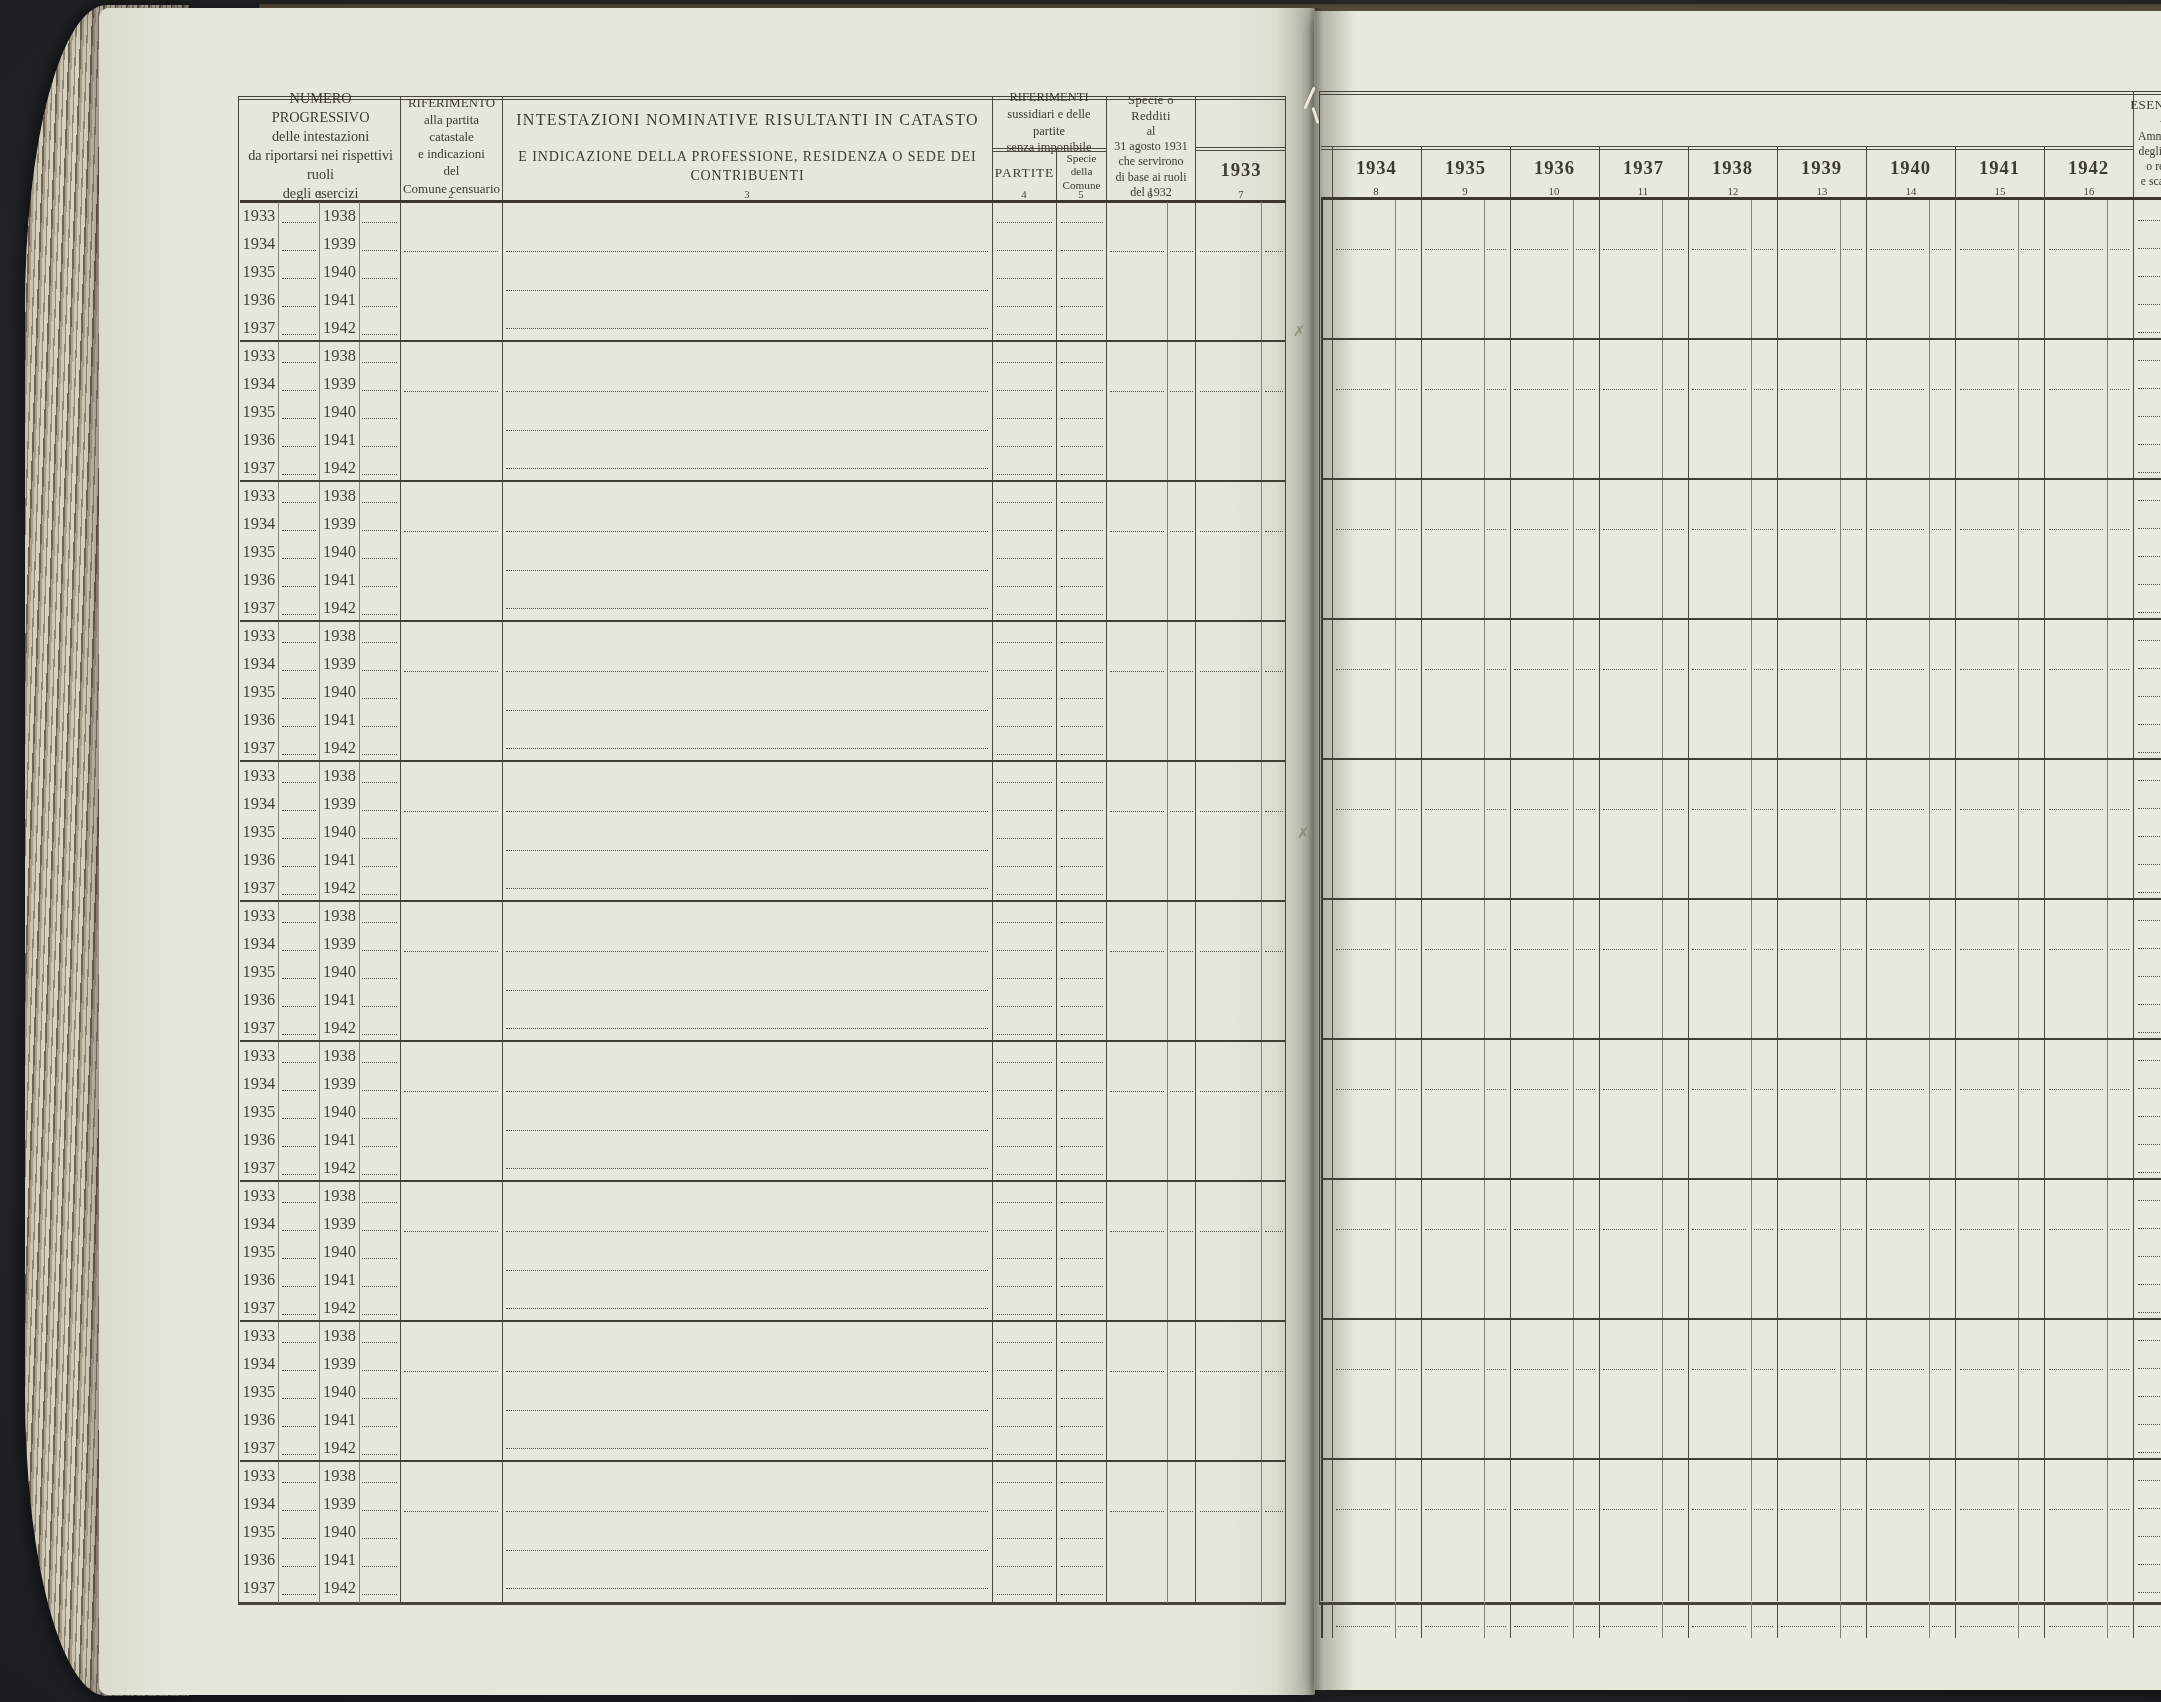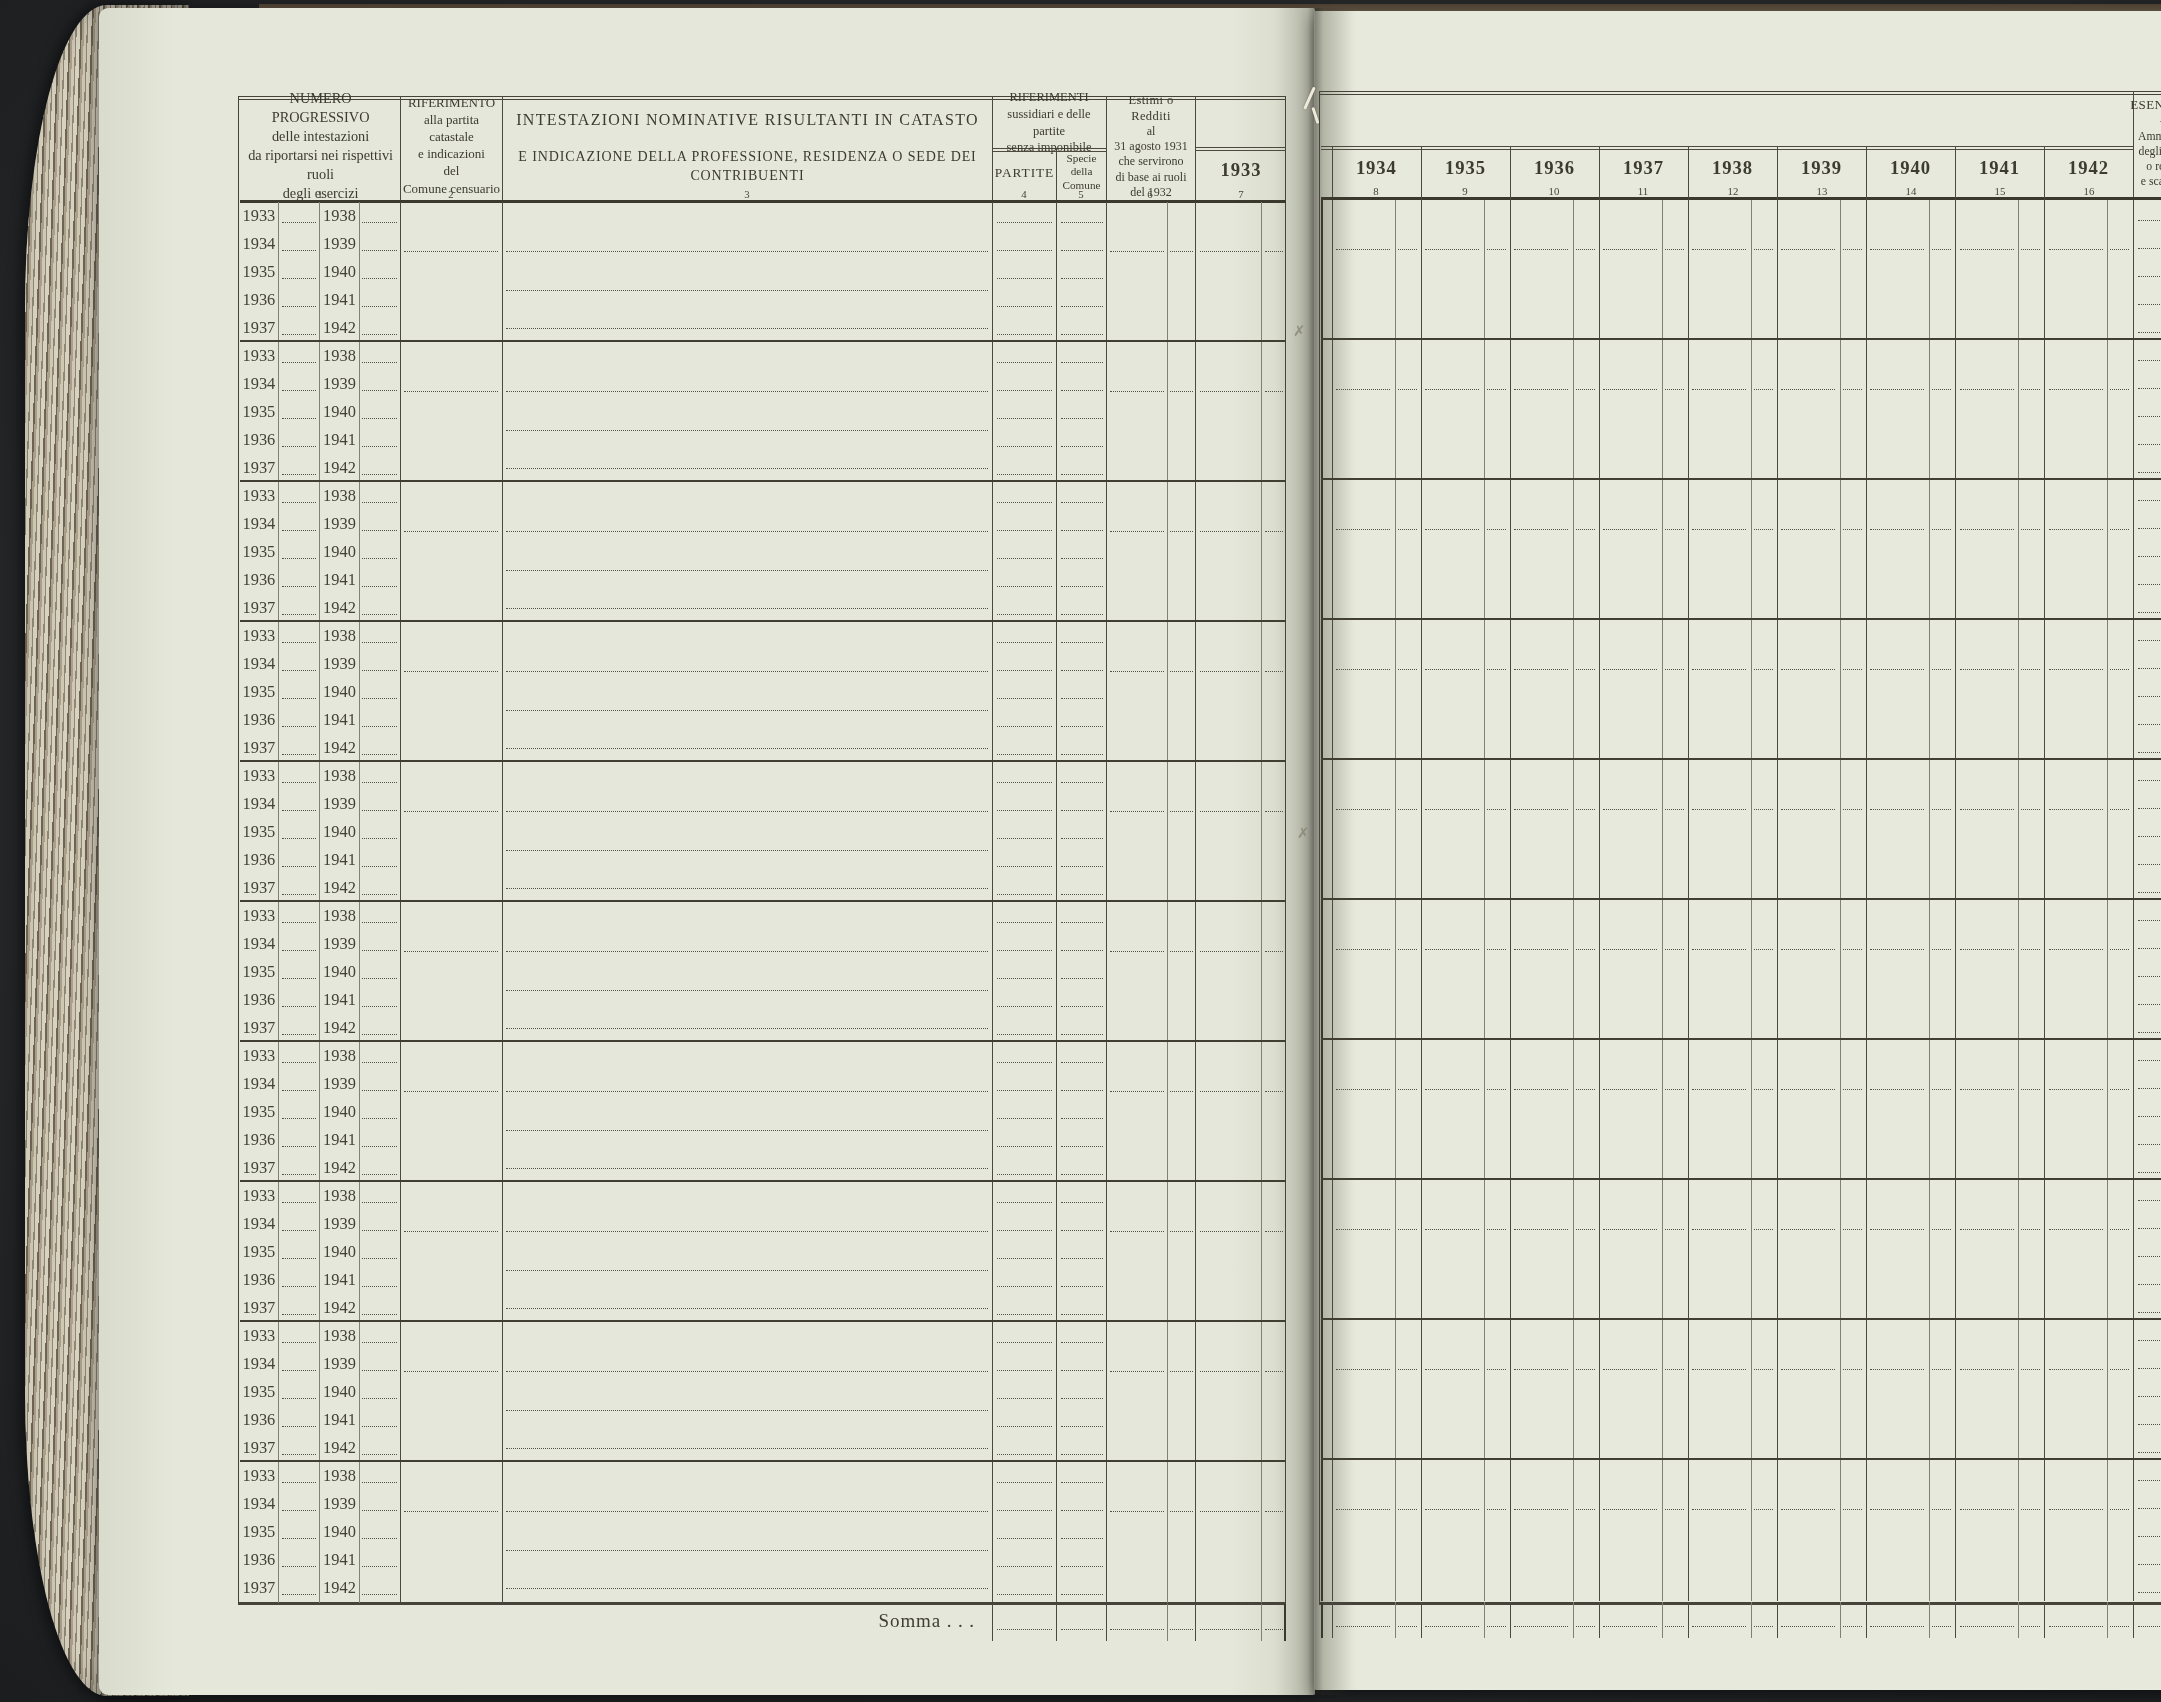--- a/index.html
+++ b/index.html
@@ -113,21 +113,21 @@
     </div>
     <div class="hcell" id="h-col4" style="left:754px;top:57px;width:61px;height:40px;">
       <span>PARTITE</span>
     </div>
     <div class="hcell" id="h-col5" style="left:818px;top:55px;width:47px;height:42px;">
       <span>Specie</span>
       <span>della</span>
       <span>Comune</span>
     </div>
     <div class="hcell" id="h-col6" style="left:868px;top:3.5px;width:86px;height:93px;">
-      <span class="l1">Estimi o Redditi</span>
+      <span class="l1">Specie o Redditi</span>
       <span>al</span>
       <span>31 agosto 1931</span>
       <span>che servirono</span>
       <span>di base ai ruoli</span>
       <span>del 1932</span>
     </div>
     <div class="hcell" id="h-col7" style="left:958px;top:56px;width:86px;height:36px;">
       <span>1933</span>
     </div>
 
@@ -547,36 +547,20 @@
         <div class="dl" style="left: 266px; top: 49px; width: 482px;"></div>
         <div class="dl" style="left: 266px; top: 88px; width: 482px;"></div>
         <div class="dl" style="left: 266px; top: 126px; width: 482px;"></div>
         <div class="dl" style="left: 870px; top: 49px; width: 54px;"></div>
         <div class="dl" style="left: 930px; top: 49px; width: 22.5px;"></div>
         <div class="dl" style="left: 960px; top: 49px; width: 59px;"></div>
         <div class="dl" style="left: 1025px; top: 49px; width: 18px;"></div>
       </div>
     </div>
 
-  <div id="lt-somma" style="left:240px;top:1604px;width:1046px;height:37px;">
-    <div id="somma-label" style="left:467px;top:6px;width:268px;text-align:right;position:absolute;">Somma . . .</div>
-  <div class="v" style="left: 752px; top: 0px; height: 37px;"></div>
-      <div class="v" style="left: 816px; top: 0px; height: 37px;"></div>
-      <div class="v" style="left: 866px; top: 0px; height: 37px;"></div>
-      <div class="v" style="left: 955px; top: 0px; height: 37px;"></div>
-      <div class="v thin" style="left: 927px; top: 0px; height: 37px;"></div>
-      <div class="v thin" style="left: 1021px; top: 0px; height: 37px;"></div>
-      <div class="v heavy" style="left: 1044px; top: 0px; height: 37px;"></div>
-      <div class="dl" style="left: 757px; top: 25px; width: 55px;"></div>
-      <div class="dl" style="left: 821px; top: 25px; width: 42px;"></div>
-      <div class="dl" style="left: 870px; top: 25px; width: 54px;"></div>
-      <div class="dl" style="left: 930px; top: 25px; width: 22.5px;"></div>
-      <div class="dl" style="left: 960px; top: 25px; width: 59px;"></div>
-      <div class="dl" style="left: 1025px; top: 25px; width: 18px;"></div>
-    </div>
 
   <div class="frame" style="left:1319px;top:91px;width:1070px;height:1510px;"></div>
 
   <div class="hdr" id="rt-header" style="left:1321px;top:91px;width:1068px;height:109px;">
 
     <div class="h" style="left:0;top:55px;width:812px;"></div>
     <div class="h thin" style="left:0;top:58px;width:812px;"></div>
 
     <div class="v" style="left:812px;top:0;height:109px;"></div>
 

